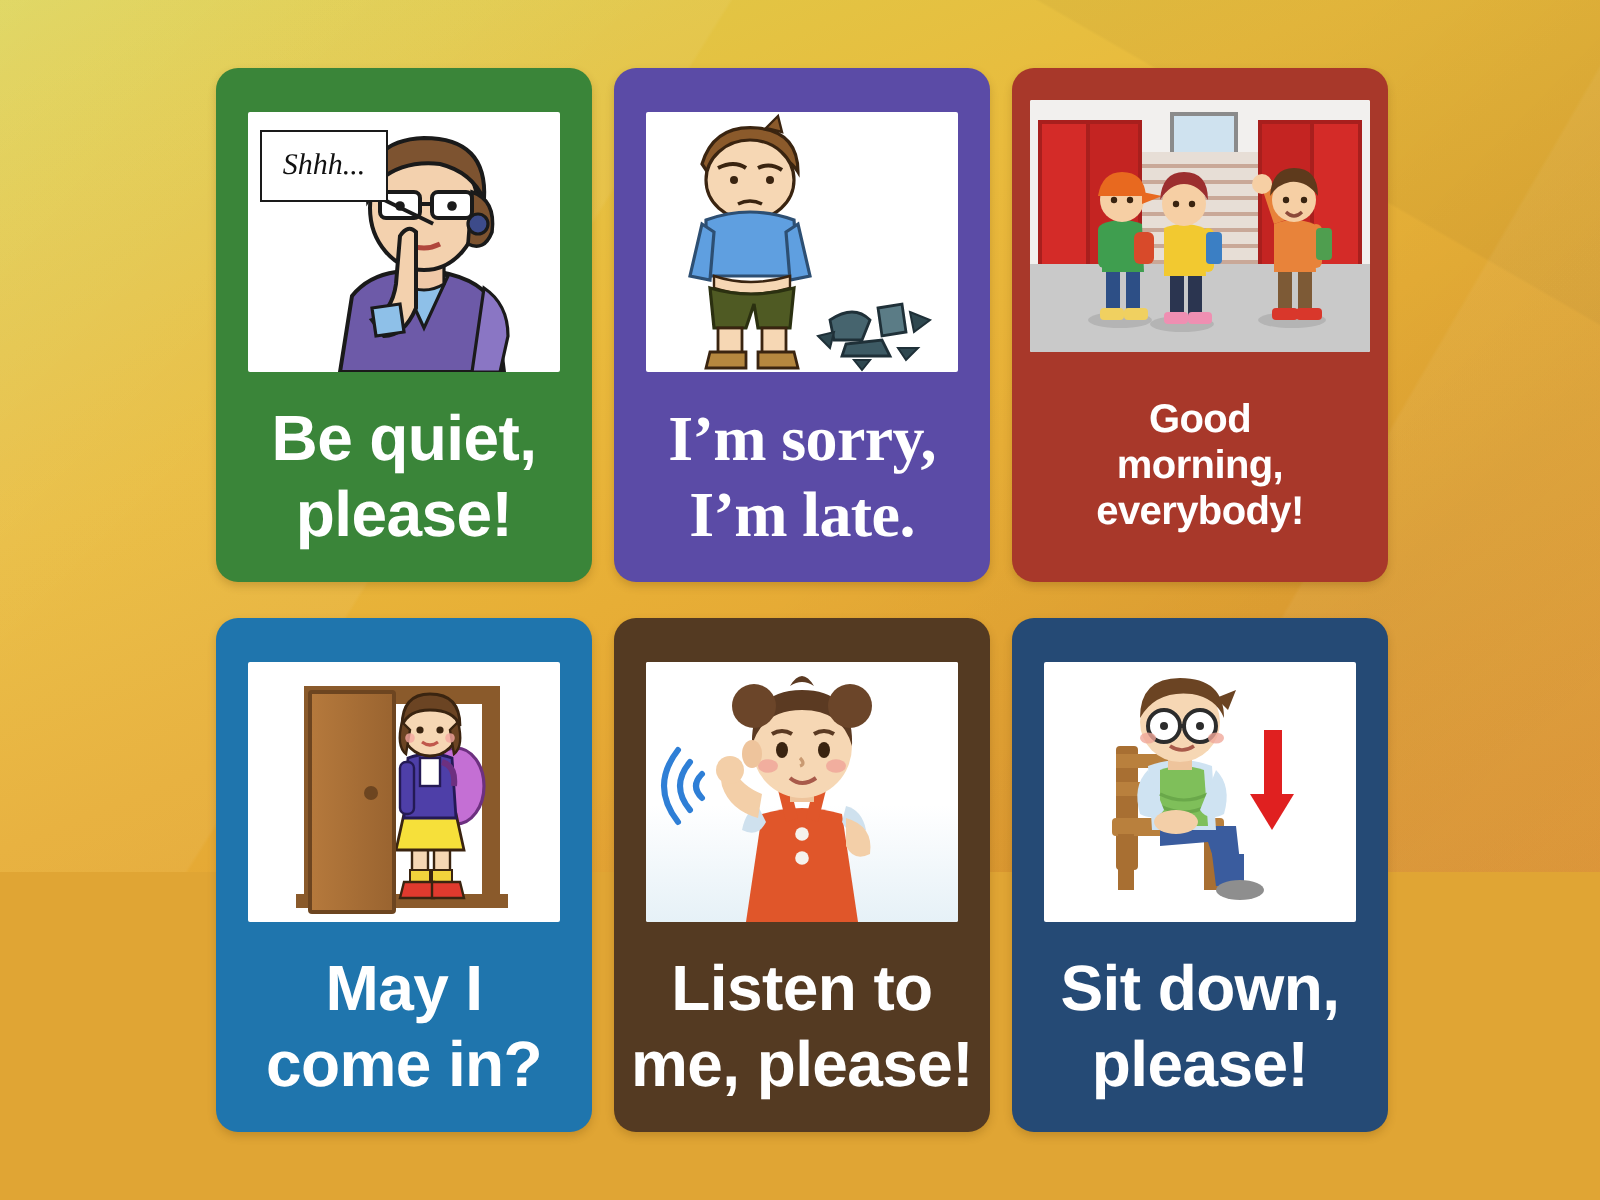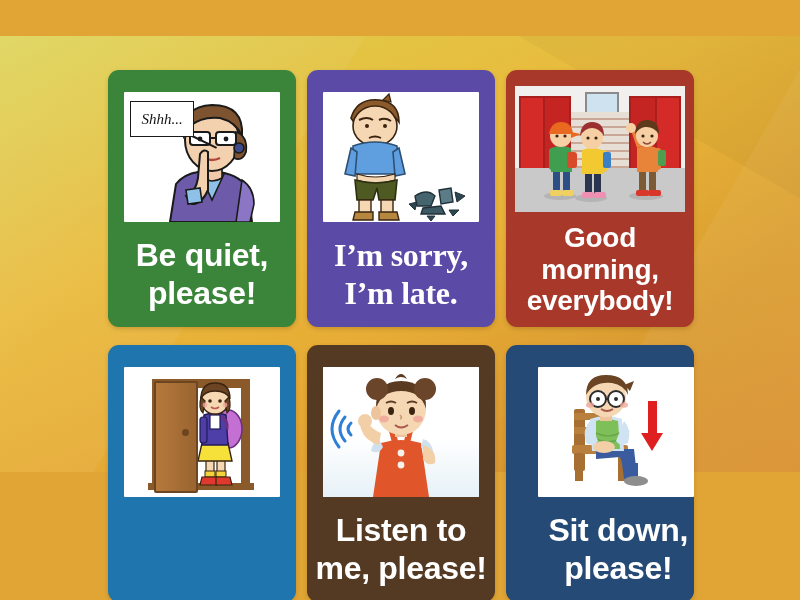--- a/index.html
+++ b/index.html
@@ -14,21 +14,20 @@
     background: #e0a534;
   }
 
   #board {
     position: relative;
     width: 800px;
     height: 436px;
     background:
       linear-gradient(135deg, rgba(255,255,255,0.10) 0%, rgba(255,255,255,0.0) 28%, rgba(0,0,0,0.0) 55%, rgba(0,0,0,0.045) 80%, rgba(0,0,0,0.02) 100%),
       linear-gradient(158deg, #dbd14b 0%, #e2c544 18%, #e9bb3d 36%, #e7ae36 56%, #e3a233 74%, #de9330 100%);
-    margin-top: 36px;
   }
   
   #board::before {
     content: "";
     position: absolute;
     inset: 0;
     background:
       linear-gradient(122deg, rgba(255,255,255,0.055) 0 34%, rgba(255,255,255,0) 34.2% 100%),
       linear-gradient(300deg, rgba(255,255,255,0.05) 0 22%, rgba(255,255,255,0) 22.2% 100%),
       linear-gradient(210deg, rgba(0,0,0,0.035) 0 18%, rgba(0,0,0,0) 18.2% 100%);
@@ -88,21 +87,21 @@
     color: #ffffff;
     font-weight: 700;
     font-size: 32px;
     line-height: 1.17;
     letter-spacing: -0.3px;
     padding: 0 6px;
     white-space: pre-line;
     text-rendering: optimizeLegibility;
   }
   .card.three-line .caption {
-    font-size: 28px;
+    font-size: 20px;
     line-height: 1.14;
   }
 
   
   .scene { position: absolute; inset: 0; }
 
   
   .bubble {
     position: absolute;
     left: 6px; top: 9px;
@@ -364,20 +363,22 @@
             <path d="M87 40 Q91 43 95 40" stroke="#c0584c" stroke-width="1.6" fill="none"></path>
             <circle cx="81" cy="38" r="2.4" fill="#f5a8a0" opacity="0.8"></circle>
             <circle cx="101" cy="38" r="2.4" fill="#f5a8a0" opacity="0.8"></circle>
 
             <path d="M97 50 Q104 52 103 62" stroke="#6d3080" stroke-width="3" fill="none"></path>
           </svg>
           <div class="door-panel"></div>
           <div class="door-knob"></div>
         </div>
       </div>
+      <div class="caption">May I
+come in?</div>
     </div>
 
     <div class="card" style="background: rgb(84, 58, 34); align-items: center;">
       <div class="card-image">
         <div class="scene">
           <div class="listen-bg"></div>
           <svg viewBox="0 0 156 130" width="156" height="130" style="position:absolute;inset:0;">
 
             <path d="M28 56 Q22 62 28 68" stroke="#2f7fd6" stroke-width="3" fill="none" stroke-linecap="round"></path>
             <path d="M22 50 Q12 62 22 74" stroke="#2f7fd6" stroke-width="3" fill="none" stroke-linecap="round"></path>
@@ -419,21 +420,21 @@
             <path d="M72 58 Q78 63 85 58" stroke="#a85a4a" stroke-width="2" fill="none"></path>
 
             <ellipse cx="53" cy="46" rx="5" ry="7" fill="#eec49c"></ellipse>
           </svg>
         </div>
       </div>
       <div class="caption">Listen to
 me, please!</div>
     </div>
 
-    <div class="card" style="background: rgb(37, 74, 117); align-items: flex-end;">
+    <div class="card" style="background: rgb(37, 74, 117);">
       <div class="card-image">
         <div class="scene">
           <div class="chair-back"></div>
           <div class="chair-back2"></div>
           <div class="chair-back3"></div>
           <div class="chair-seat"></div>
           <div class="chair-leg1"></div>
           <div class="chair-leg2"></div>
           <svg viewBox="0 0 156 130" width="156" height="130" style="position:absolute;inset:0;">
 

